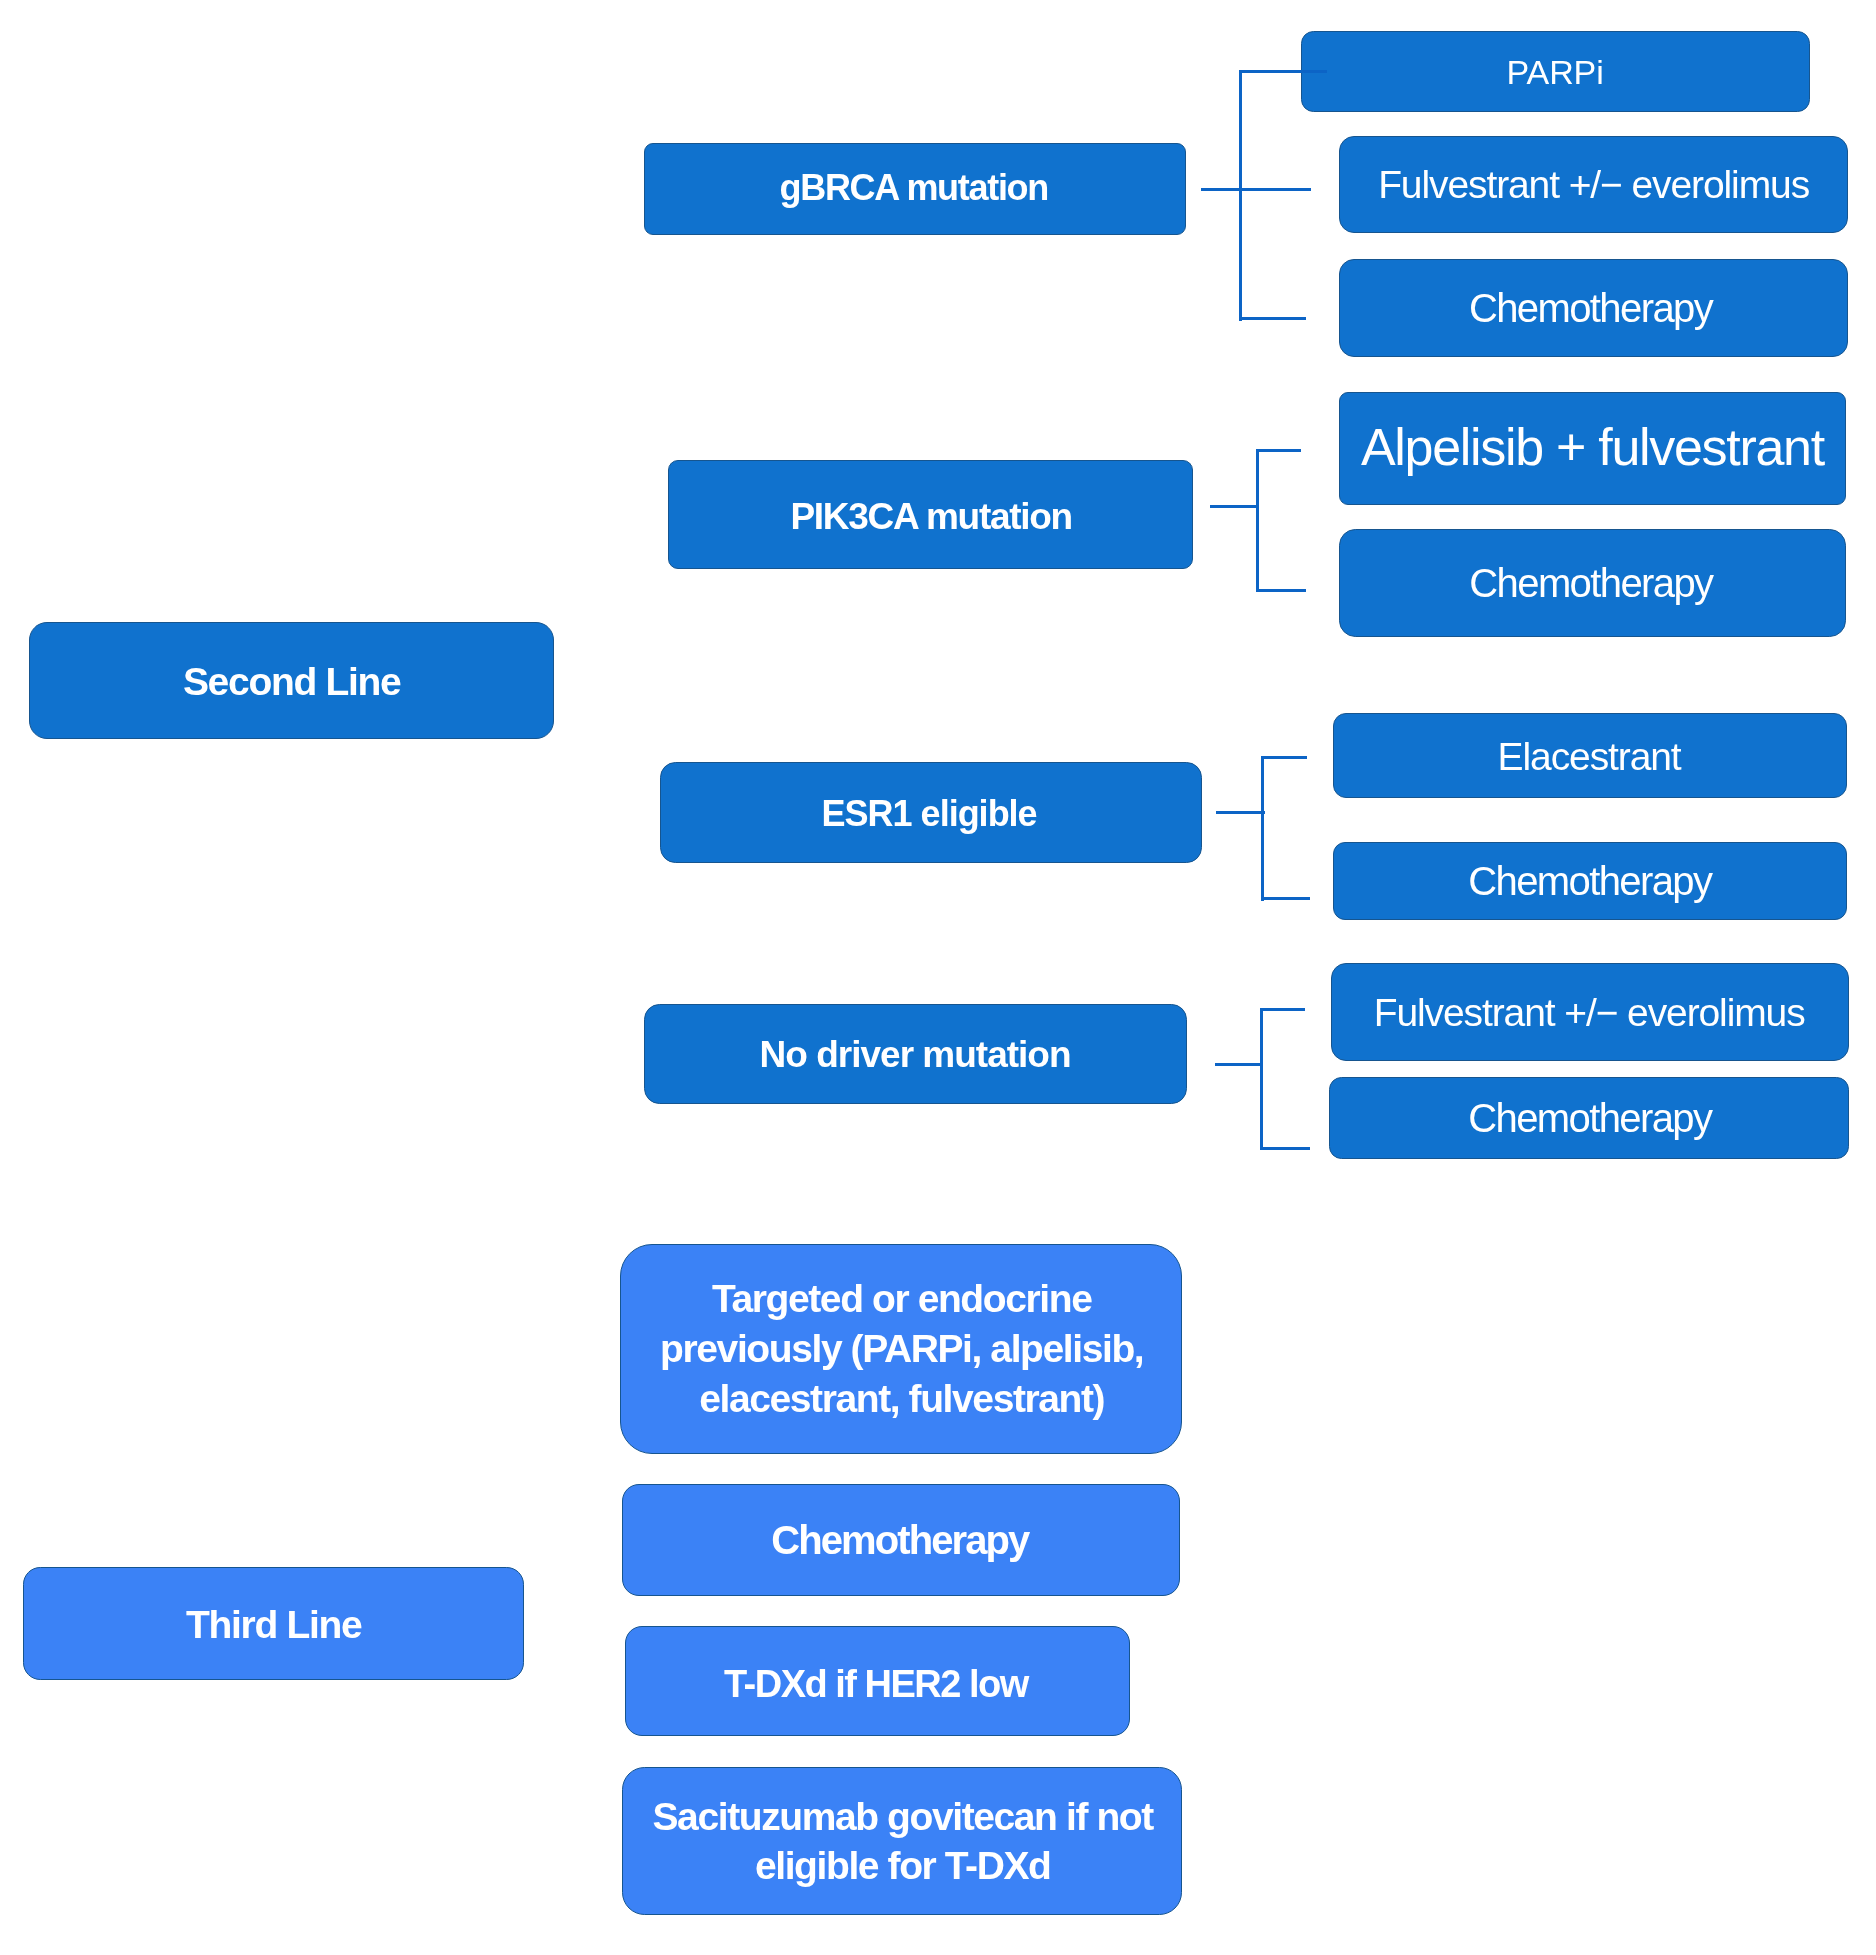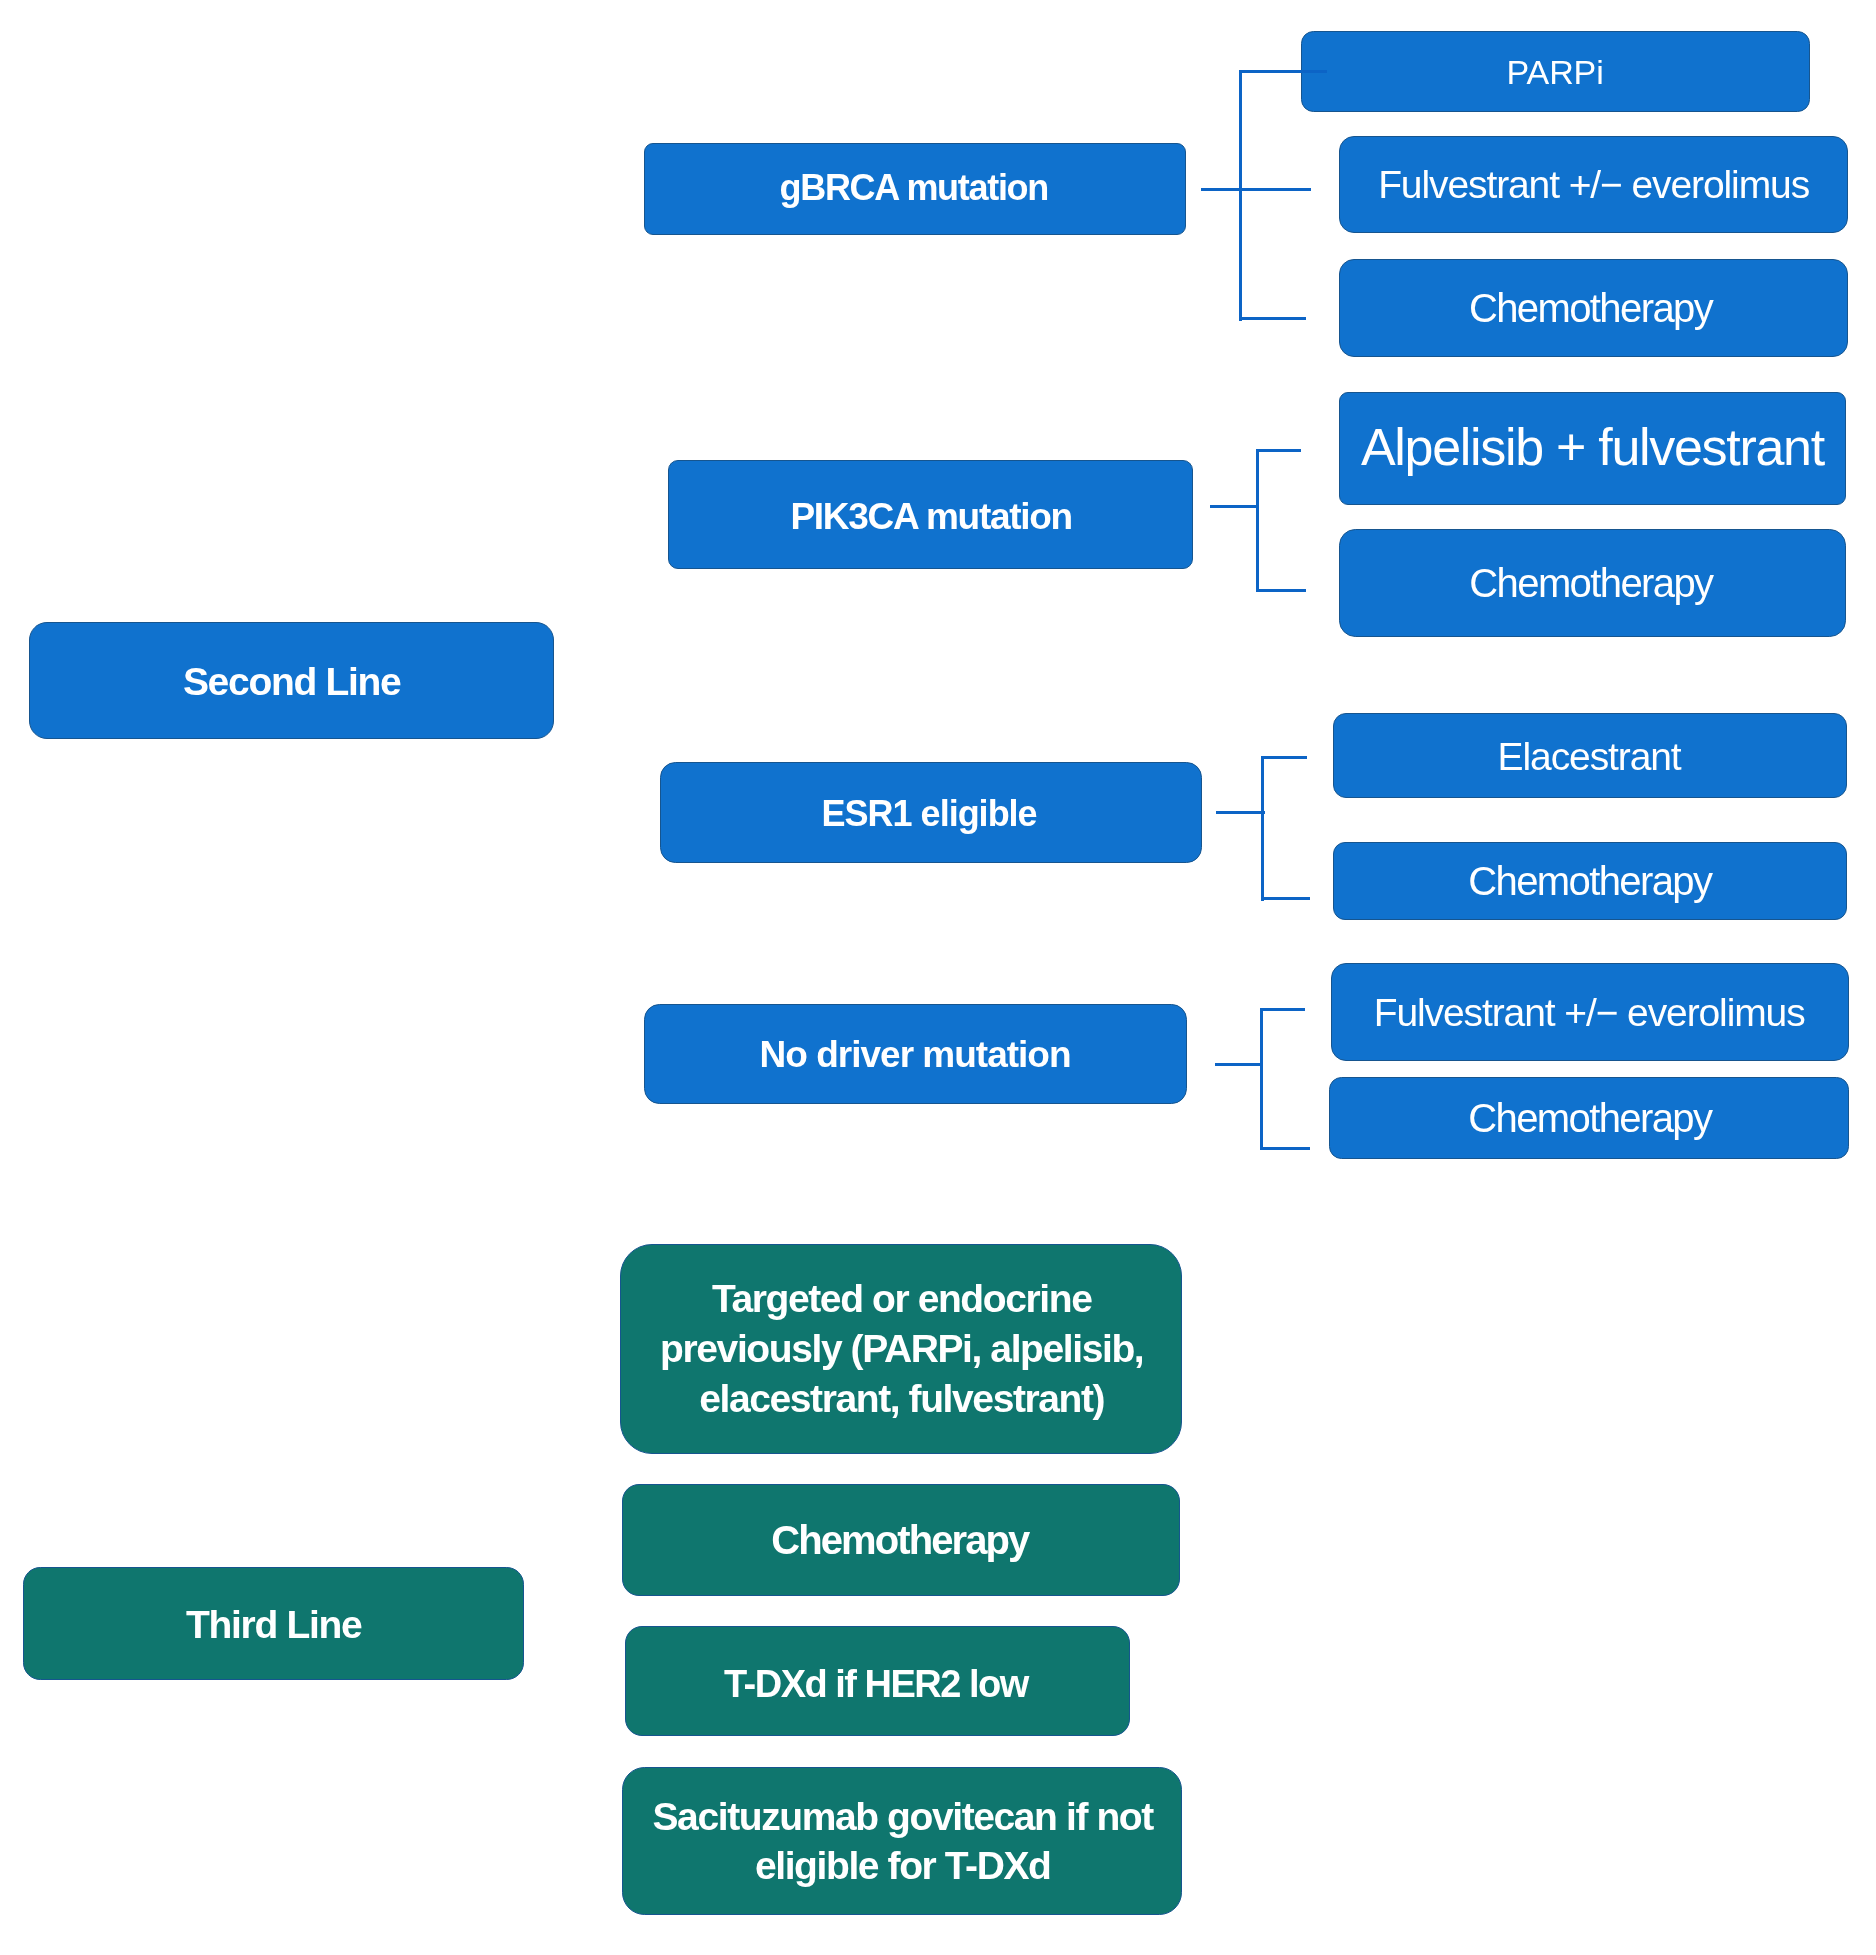--- a/index.html
+++ b/index.html
@@ -4,21 +4,21 @@
 <title>Treatment pathway flowchart</title>
 <style>
   html,body{margin:0;padding:0;background:#ffffff;}
   #canvas{position:relative;width:1877px;height:1955px;background:#ffffff;overflow:hidden;
           font-family:"Liberation Sans",sans-serif;}
   .node{position:absolute;box-sizing:border-box;display:flex;align-items:center;
         justify-content:center;text-align:center;color:#ffffff;border:1.4px solid #16558F;}
   .node .label{display:block;width:100%;}
   .node .ln{display:block;}
   .blue{background:#1072CE;}
-  .green{background:#0f766e;text-align:center;}
+  .green{background:#3b82f6;text-align:center;}
   .bold{font-weight:700;}
   .hline,.vline{position:absolute;background:#0C64C6;}
 </style>
 </head>
 <body>
 
 <div id="canvas">
   <div class="node blue bold" style="left:29px;top:622px;width:525px;height:117px;border-radius:18px;font-size:39px;line-height:43px;letter-spacing:-1.3px;text-indent:0.4px;">
       <span class="label" style="position:relative;top:1.4px;">Second Line</span>
     </div>

